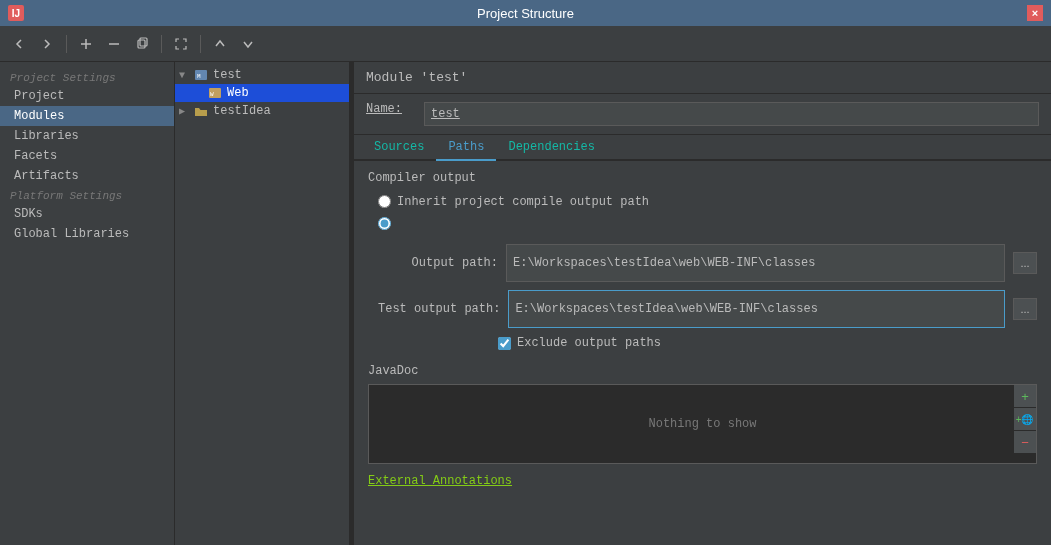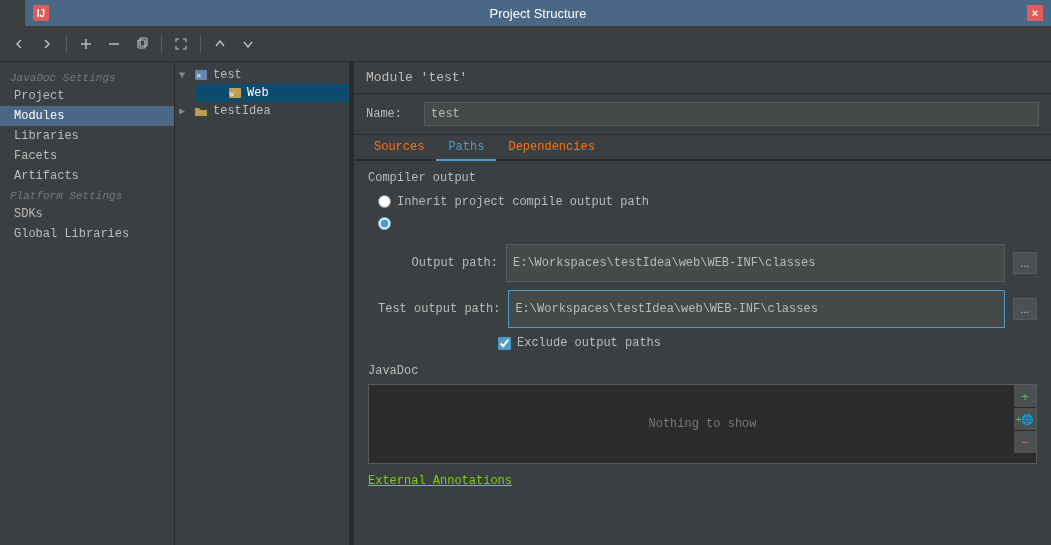--- a/index.html
+++ b/index.html
@@ -17,21 +17,20 @@
     .title-bar {
       background: #4a6785;
       height: 26px;
       display: flex;
       align-items: center;
       justify-content: space-between;
       padding: 0 8px;
       color: #ffffff;
       font-size: 13px;
       font-family: Arial, sans-serif;
-      margin-left: 25px;
     }
     .title-bar-left {
       display: flex;
       align-items: center;
       gap: 4px;
     }
     .title-bar-icon {
       width: 16px;
       height: 16px;
       background: #e05c5c;
@@ -129,21 +128,21 @@
     }
     .tree-row {
       display: flex;
       align-items: center;
       padding: 2px 4px;
       cursor: pointer;
       color: #bbbbbb;
       font-size: 12px;
       font-family: 'Courier New', Courier, monospace;
     }
-    .tree-row.selected { background: #0c4a6e; color: #ffffff; margin-left: 20px; }
+    .tree-row.selected { background: #1d4ed8; color: #ffffff; }
     .tree-arrow {
       width: 14px;
       font-size: 10px;
       color: #888;
       flex-shrink: 0;
     }
     .tree-icon {
       width: 16px;
       height: 14px;
       margin-right: 4px;
@@ -180,24 +179,25 @@
       padding: 8px 12px;
       font-size: 13px;
       color: #bbbbbb;
       border-bottom: 1px solid #2b2b2b;
       font-family: 'Courier New', Courier, monospace;
     }
 
     
     .name-row {
       display: flex;
-      align-items: center;
+      align-items: flex-start;
       padding: 8px 12px;
       gap: 8px;
       border-bottom: 1px solid #2b2b2b;
+      text-decoration: underline;
     }
     .name-label {
       color: #bbbbbb;
       font-size: 12px;
       min-width: 50px;
       font-family: 'Courier New', Courier, monospace;
     }
     .name-input {
       flex: 1;
       background: #45494a;
@@ -213,21 +213,21 @@
     .tabs-row {
       display: flex;
       background: #3c3f41;
       border-bottom: 2px solid #2b2b2b;
       padding: 0 8px;
     }
     .tab {
       padding: 5px 12px;
       font-size: 12px;
       cursor: pointer;
-      color: #f97316;
+      color: #14b8a6;
       font-family: 'Courier New', Courier, monospace;
       border-bottom: 2px solid transparent;
       margin-bottom: -2px;
     }
     .tab.active {
       color: #4a9cca;
       border-bottom: 2px solid #4a9cca;
     }
 
     
@@ -449,21 +449,21 @@
   <button class="toolbar-btn" title="Move Down">
     <svg width="14" height="14" viewBox="0 0 14 14">
         <path d="M3 5l4 5 4-5" stroke="#bbbbbb" stroke-width="1.5" fill="none"></path>
       </svg>
   </button>
 </div>
 
 <div class="main-layout">
 
   <div class="sidebar">
-    <div class="sidebar-section-label">JavaDoc Settings</div>
+    <div class="sidebar-section-label">Project Settings</div>
     <div class="sidebar-item">
       <span>Project</span>
     </div>
     <div class="sidebar-item active">
       <span>Modules</span>
     </div>
     <div class="sidebar-item">
       <span>Libraries</span>
     </div>
     <div class="sidebar-item">

